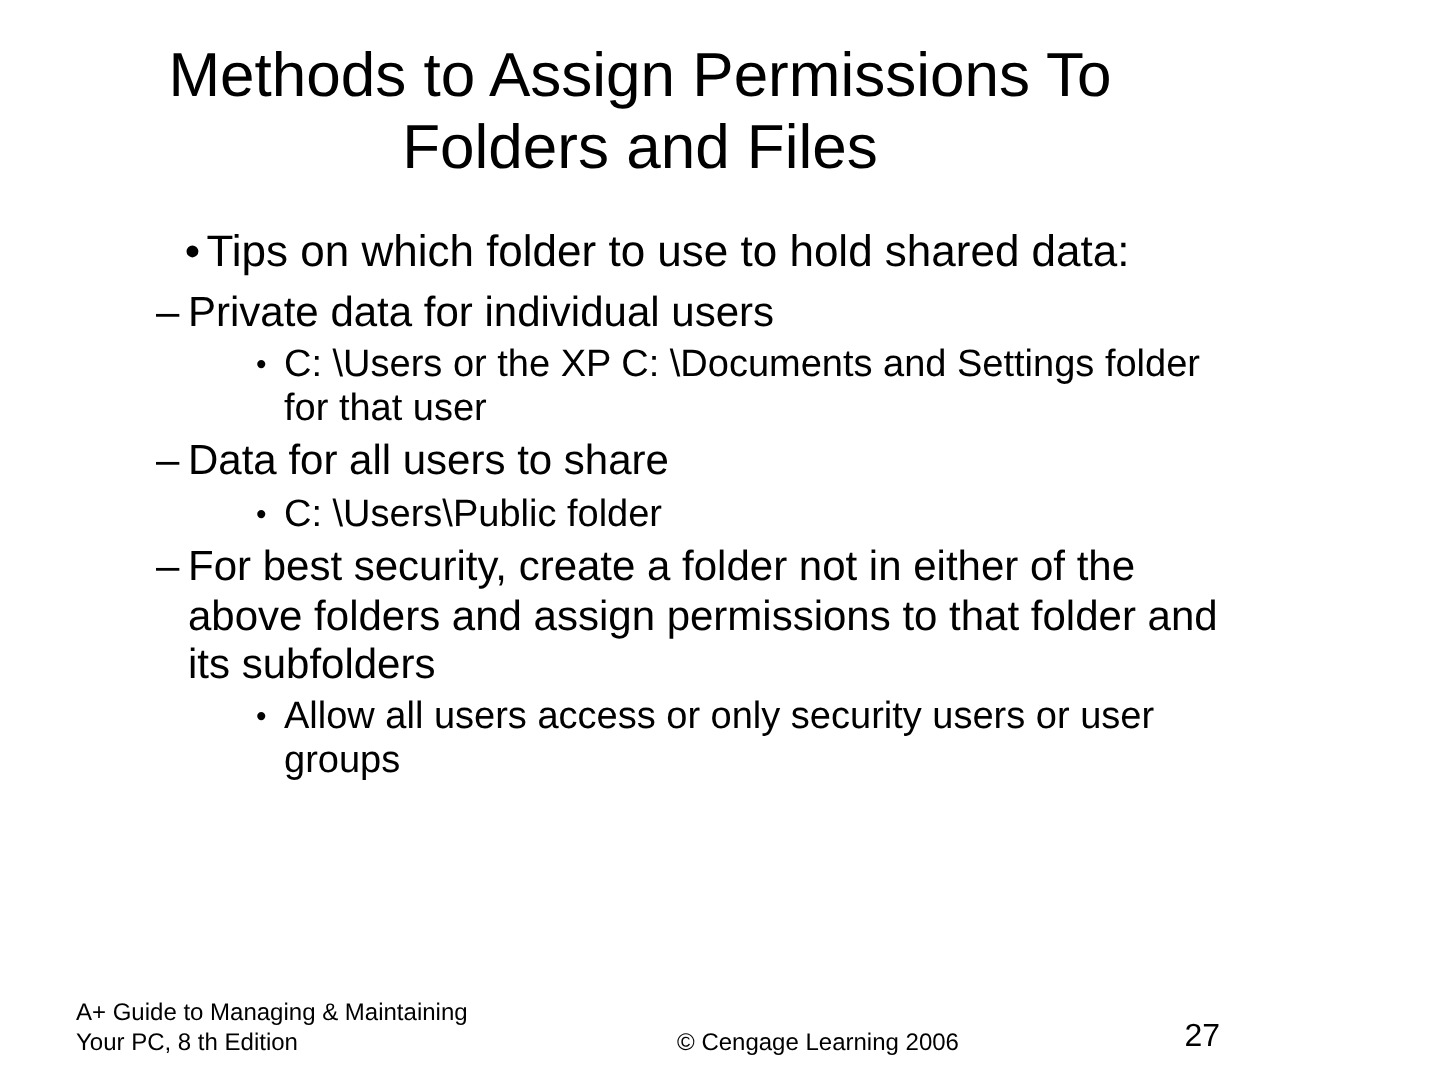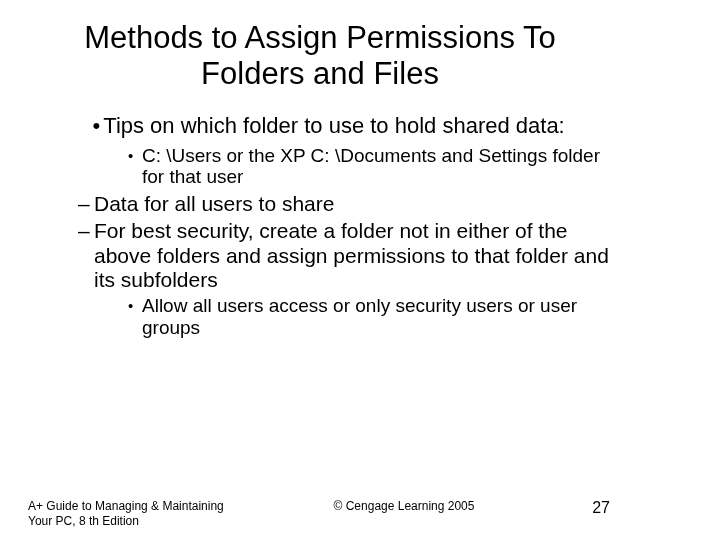--- a/index.html
+++ b/index.html
@@ -74,25 +74,25 @@
     content: "•";
     display: inline-block;
     width: 14px;
     text-indent: 0;
     font-size: 15px;
     vertical-align: 1px;
   }
   .footer {
     position: absolute;
     bottom: 12px;
-    left: 28px;
+    left: 38px;
     right: 30px;
     font-size: 12px;
     display: flex;
-    align-items: flex-start;
+    align-items: flex-end;
   }
   .footer-left {
     width: 220px;
     line-height: 1.2;
   }
   .footer-center {
     flex: 1;
     text-align: center;
   }
   .footer-right {
@@ -104,30 +104,34 @@
 </head>
 <body>
 
 <div class="slide">
   <h1 class="title">Methods to Assign Permissions To Folders and Files</h1>
 
   <div class="content">
     <ul>
       <li class="lvl1">Tips on which folder to use to hold shared data:</li>
       <ul>
+        <li class="lvl2">Private data for individual users</li>
         <ul>
           <li class="lvl3">C: \Users or the XP C: \Documents and Settings folder for that user</li>
         </ul>
         <li class="lvl2">Data for all users to share</li>
+        <ul>
+          <li class="lvl3">C: \Users\Public folder</li>
+        </ul>
         <li class="lvl2">For best security, create a folder not in either of the above folders and assign permissions to that folder and its subfolders</li>
         <ul>
           <li class="lvl3">Allow all users access or only security users or user groups</li>
         </ul>
       </ul>
     </ul>
   </div>
 
   <div class="footer">
     <div class="footer-left">A+ Guide to Managing &amp; Maintaining Your PC, 8 th Edition</div>
-    <div class="footer-center">©  Cengage Learning 2005</div>
+    <div class="footer-center">©  Cengage Learning 2006</div>
     <div class="footer-right">27</div>
   </div>
 </div>
 
 </body></html>

